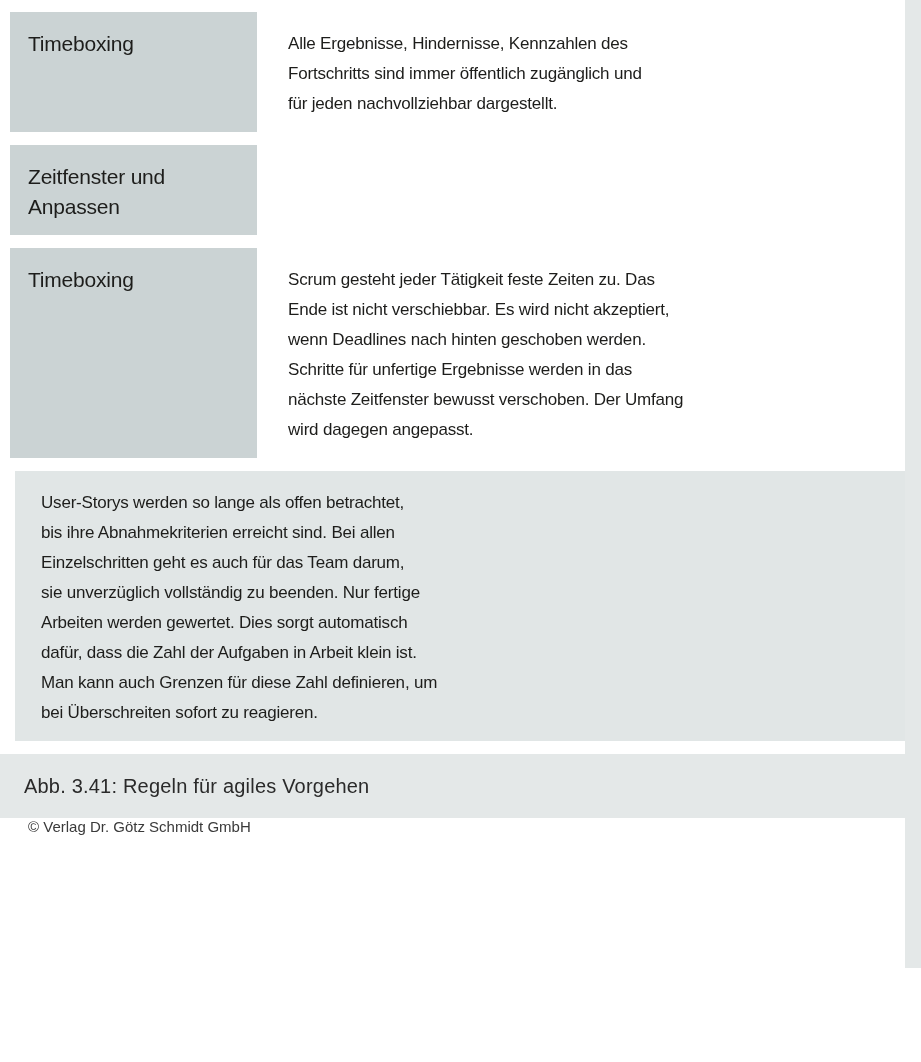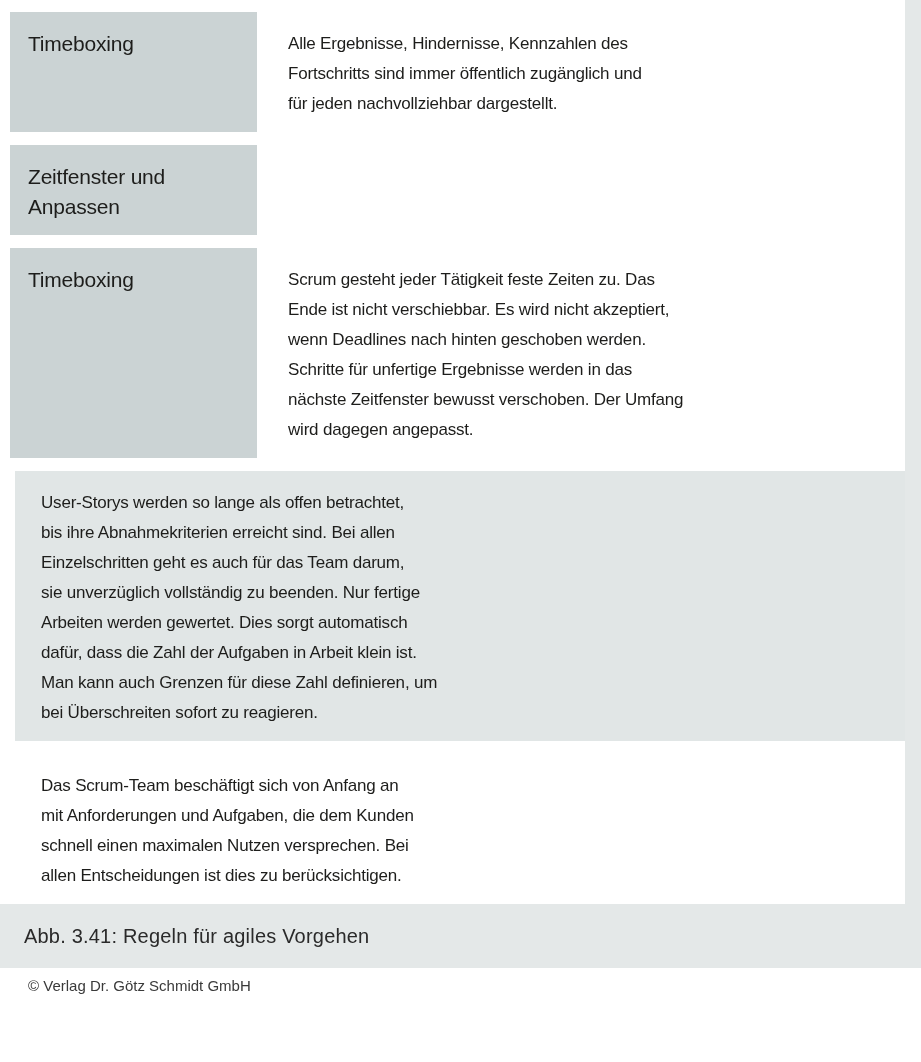--- a/index.html
+++ b/index.html
@@ -52,21 +52,21 @@
     display:flex;align-items:center;
     box-sizing:border-box;
     padding-left:24px;
   }
   .caption-text{
     font-size:20px;color:#2a2a2a;letter-spacing:0.2px;
   }
   .footer-strip{
     background:#ffffff;
     height:34px;width:100%;
-    display:flex;align-items:center;
+    display:flex;align-items:flex-start;
     box-sizing:border-box;
     padding-left:28px;
   }
   .copyright-text{font-size:15px;color:#3a3a3a;}
 </style>
 </head>
 <body>
 
 <div class="page">
   <div class="right-strip"></div>
@@ -106,24 +106,20 @@
 Einzelschritten geht es auch für das Team darum,
 sie unverzüglich vollständig zu beenden. Nur fertige
 Arbeiten werden gewertet. Dies sorgt automatisch
 dafür, dass die Zahl der Aufgaben in Arbeit klein ist.
 Man kann auch Grenzen für diese Zahl definieren, um
 bei Überschreiten sofort zu reagieren.</div>
       </div>
 
       <div class="row">
         <div class="col-gutter"></div>
-        <div class="desc-cell">Das Scrum-Team beschäftigt sich von Anfang an
-mit Anforderungen und Aufgaben, die dem Kunden
-schnell einen maximalen Nutzen versprechen. Bei
-allen Entscheidungen ist dies zu berücksichtigen.</div>
       </div>
 
     </div>
   </div>
 
   <div class="caption-strip">
     <span class="caption-text">Abb. 3.41: Regeln für agiles Vorgehen</span>
   </div>
 
   <div class="footer-strip">

